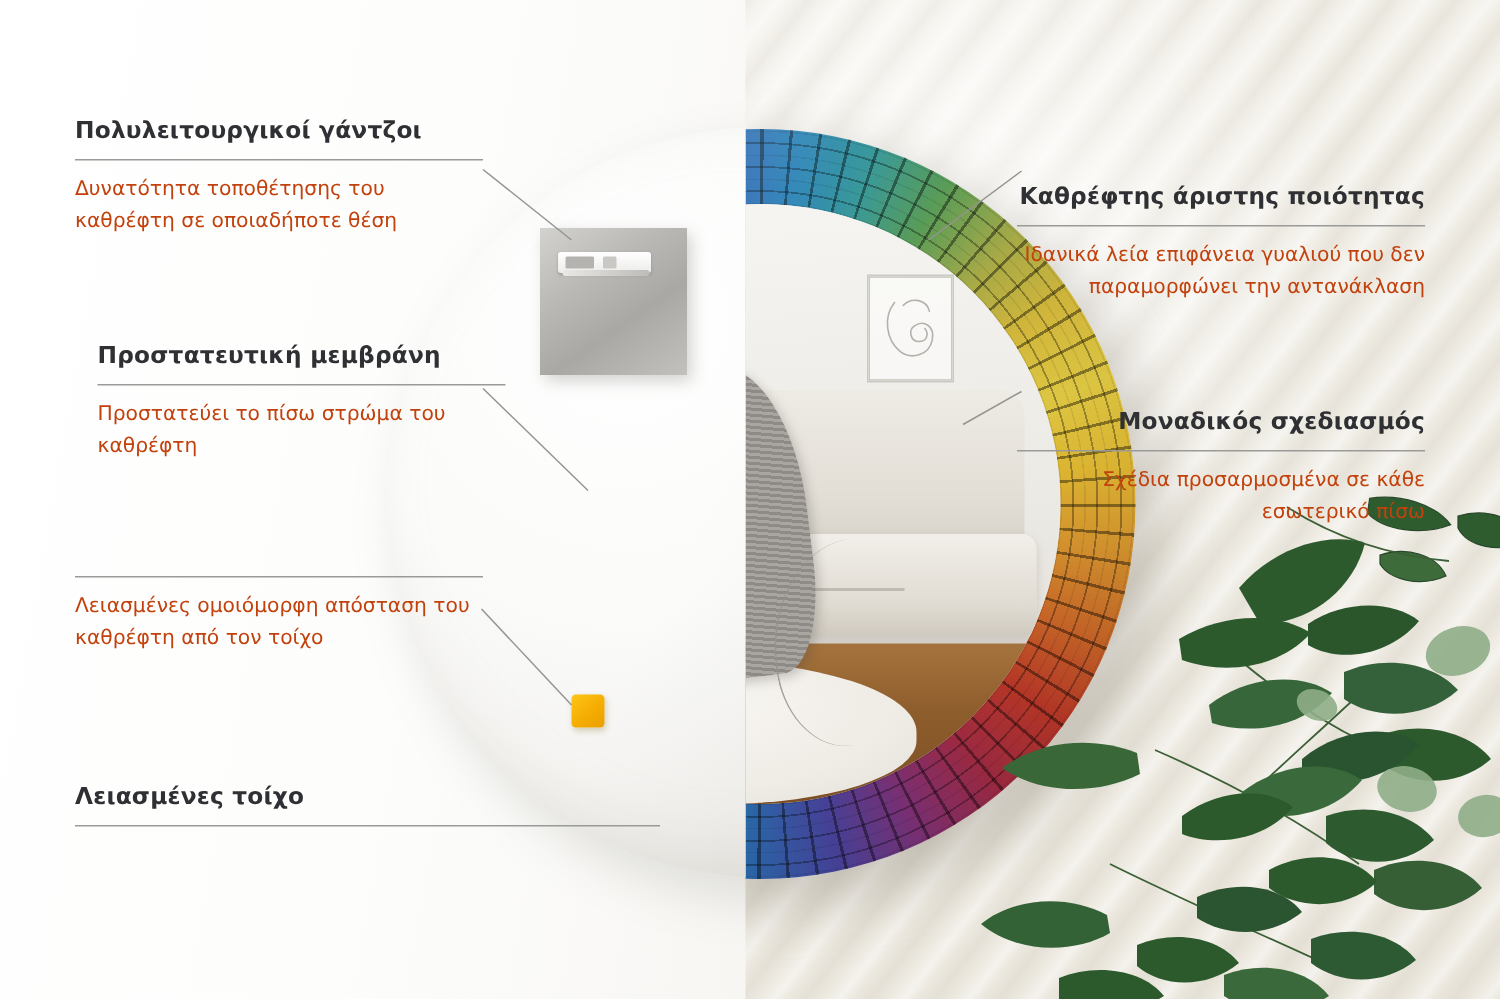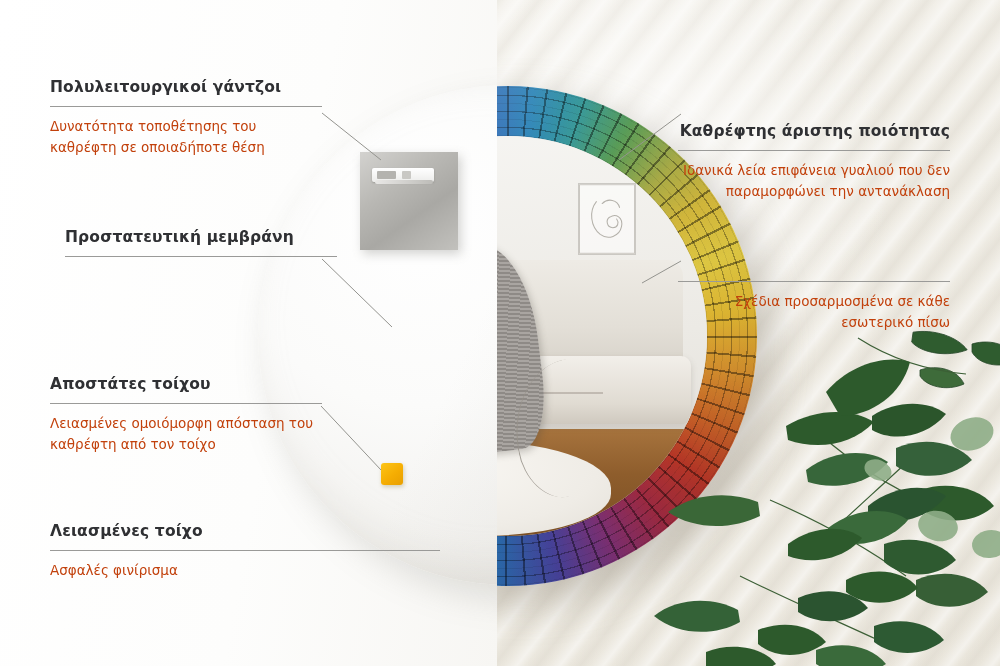--- a/index.html
+++ b/index.html
@@ -332,38 +332,38 @@
 
   <div class="callout c-left co1">
     <h3>Πολυλειτουργικοί γάντζοι</h3>
     <div class="rule"></div>
     <p>Δυνατότητα τοποθέτησης του καθρέφτη σε οποιαδήποτε θέση</p>
   </div>
 
   <div class="callout c-left co2">
     <h3>Προστατευτική μεμβράνη</h3>
     <div class="rule"></div>
+    <p>Προστατεύει το πίσω στρώμα του καθρέφτη</p>
   </div>
 
   <div class="callout c-left co3">
-    <h3>Αποστάτες τοίχου</h3>
     <div class="rule"></div>
     <p>Λειασμένες ομοιόμορφη απόσταση του καθρέφτη από τον τοίχο</p>
   </div>
 
   <div class="callout c-left co4">
     <h3>Λειασμένες τοίχο</h3>
     <div class="rule"></div>
-    <p>Ασφαλές φινίρισμα</p>
   </div>
 
   <div class="callout c-right co5">
     <h3>Καθρέφτης άριστης ποιότητας</h3>
     <div class="rule"></div>
     <p>Ιδανικά λεία επιφάνεια γυαλιού που δεν παραμορφώνει την αντανάκλαση</p>
   </div>
 
   <div class="callout c-right co6">
+    <h3>Μοναδικός σχεδιασμός</h3>
     <div class="rule"></div>
     <p>Σχέδια προσαρμοσμένα σε κάθε εσωτερικό πίσω</p>
   </div>
 
 </div>
 
 </body></html>

